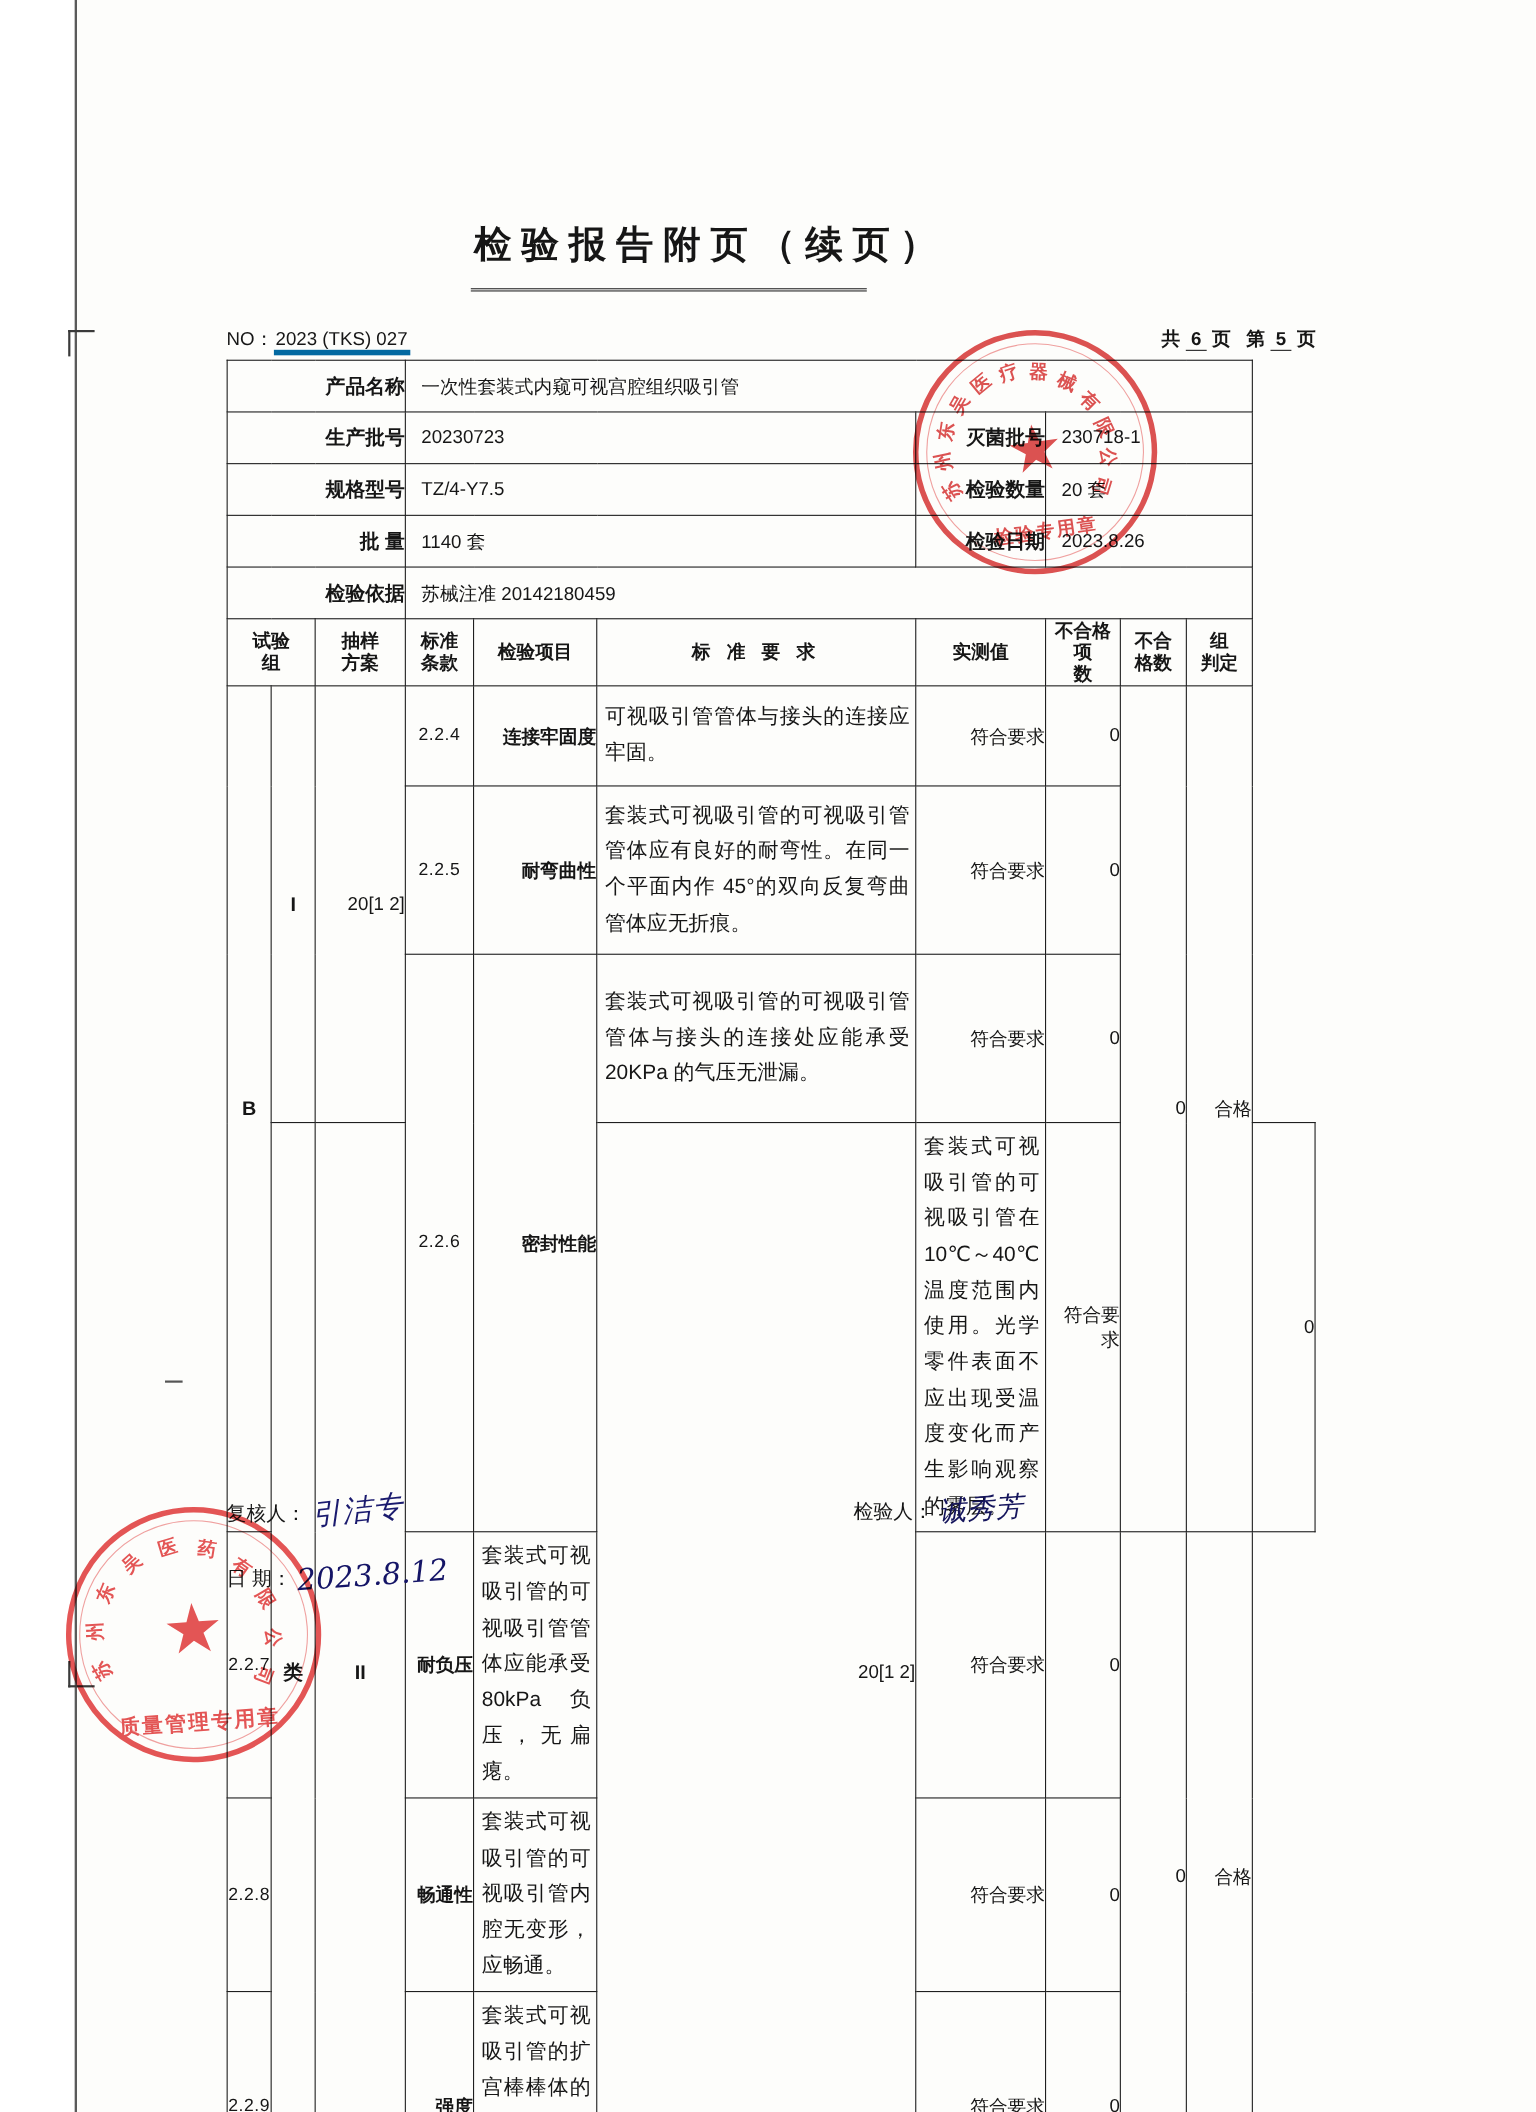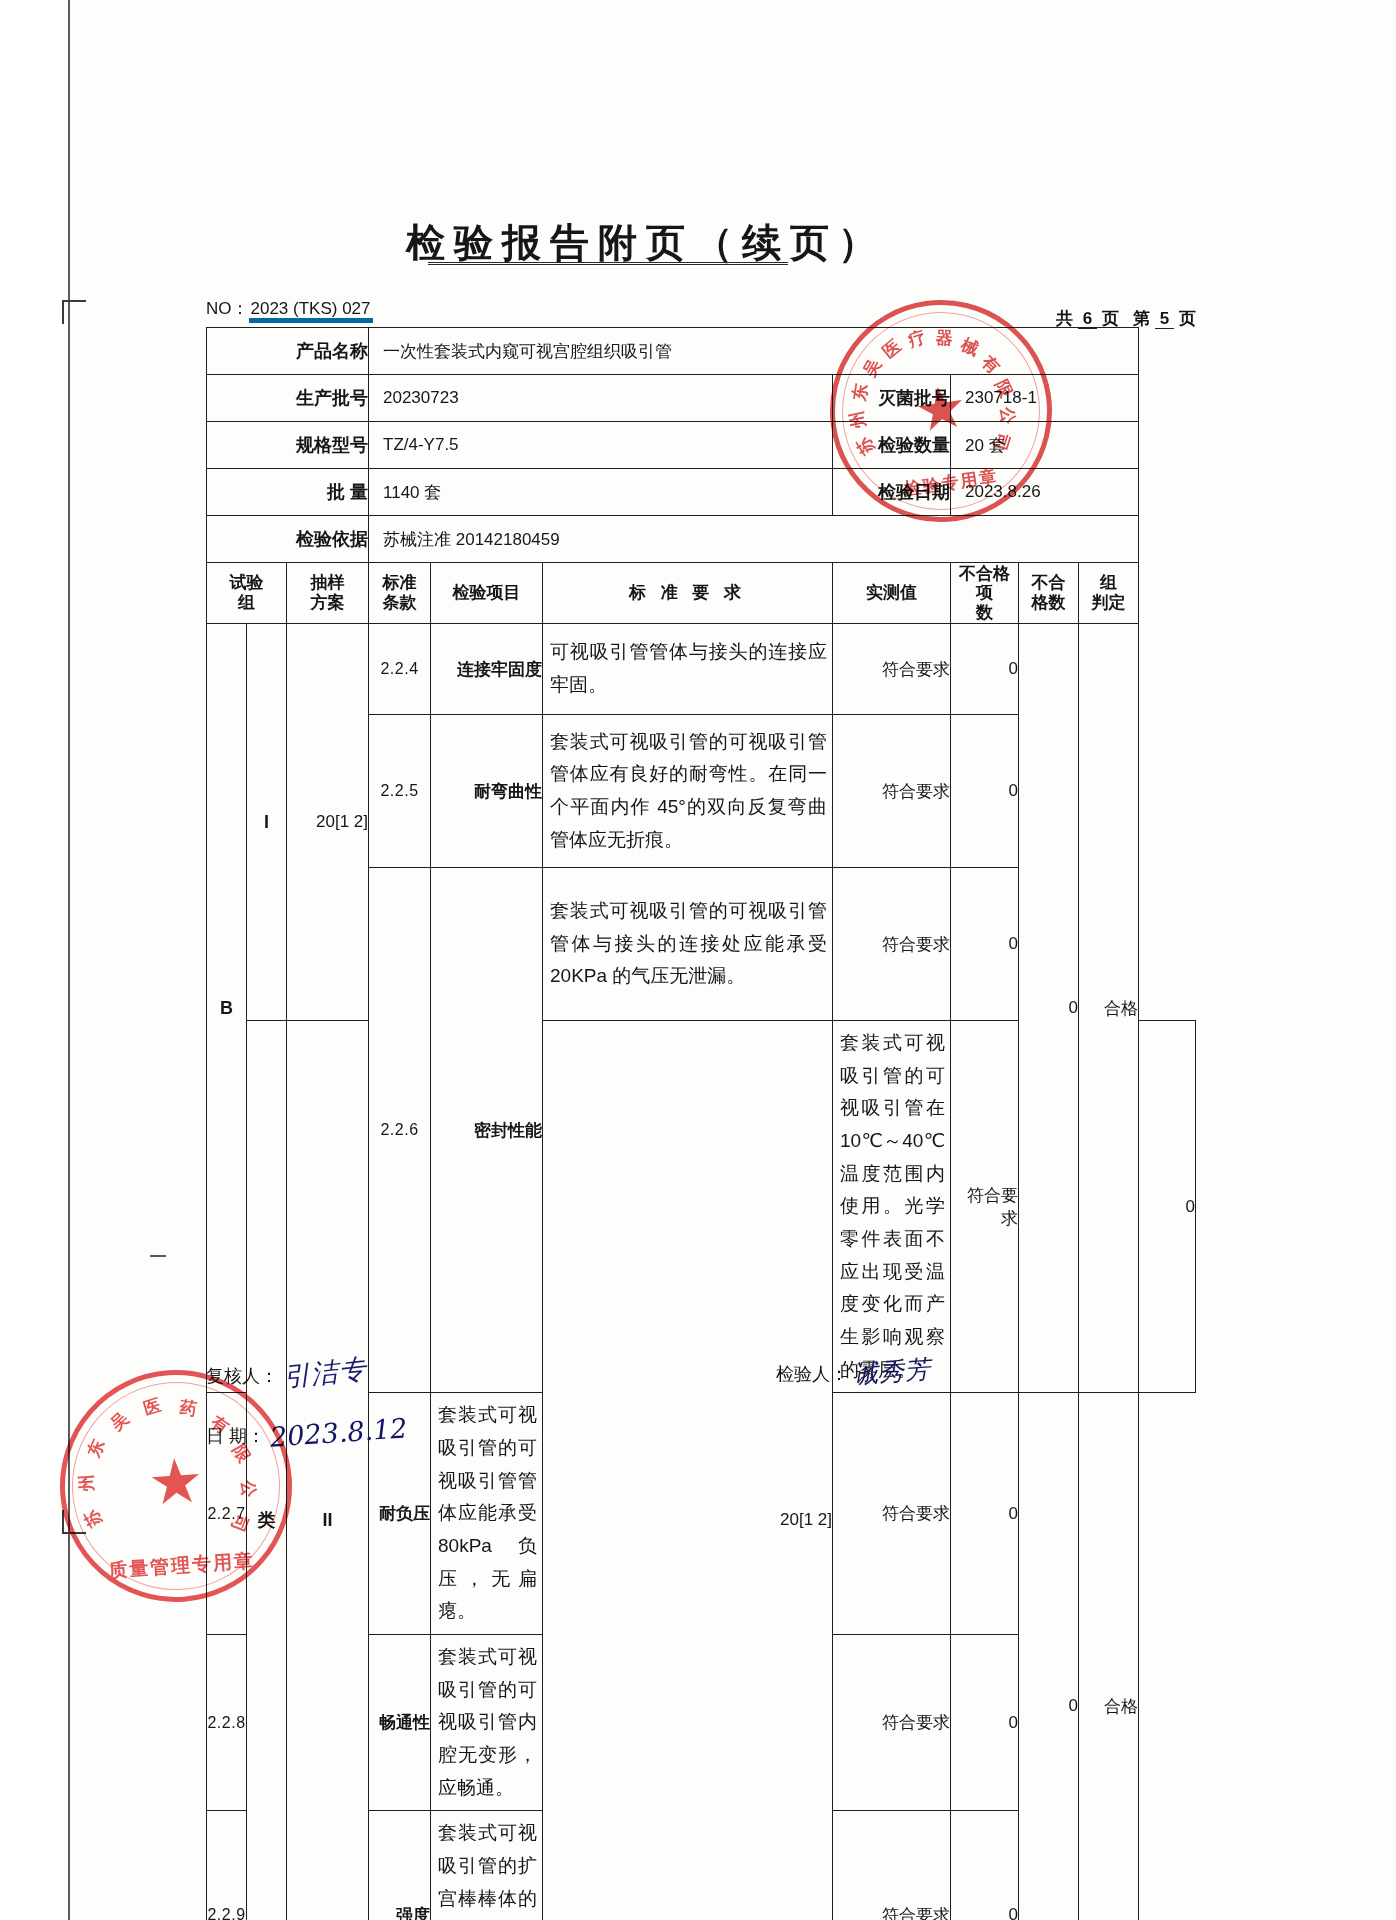--- a/index.html
+++ b/index.html
@@ -15,30 +15,30 @@
   .scan-edge-left{position:absolute;left:0;top:0;width:68px;height:1920px;background:#ffffff;border-right:2px solid #6e6e6e;}
   .scan-edge-left:after{content:"";position:absolute;right:-2px;top:0;width:2px;height:1920px;background:#5a5a5a;}
   .corner-mark{position:absolute;width:22px;height:22px;border-left:2px solid #3a3a3a;border-top:2px solid #3a3a3a;}
   .corner-mark.tl{left:62px;top:300px;}
   .corner-mark.bl{left:62px;top:1510px;border-top:none;border-bottom:2px solid #3a3a3a;}
   .tick{position:absolute;left:150px;width:16px;height:2px;background:#555;}
 
   .page{position:absolute;left:0;top:0;width:1396px;height:1920px;}
 
   .title{
-    position:absolute;left:0;top:216px;width:1292px;text-align:center;
-    font-size:39px;font-weight:bold;letter-spacing:9px;
+    position:absolute;left:0;top:200px;width:1292px;text-align:center;
+    font-size:34px;font-weight:bold;letter-spacing:9px;
     font-family:"DejaVu Sans","Liberation Sans",sans-serif;
   }
   .title-underline{position:absolute;left:428px;top:262px;width:360px;height:0;border-bottom:3px double #2a2a2a;}
 
   .meta-row{position:absolute;top:297px;left:206px;width:990px;height:26px;font-size:17px;}
   .meta-no{position:absolute;left:0;top:0;}
   .meta-no .u{border-bottom:5px solid #0369a1;padding:0 2px;}
-  .meta-pages{position:absolute;right:0;top:10px;font-weight:bold;margin-left:32px;}
+  .meta-pages{position:absolute;right:0;top:0;font-weight:bold;margin-left:32px;}
   .meta-pages .u{border-bottom:1px solid #222;padding:0 5px;}
 
   
   table{border-collapse:collapse;position:absolute;left:206px;top:327px;width:990px;}
   td,th{border:1px solid #1f1f1f;font-weight:normal;font-size:17px;padding:0;}
   .lbl{text-align:right;font-weight:bold;font-size:18px;white-space:nowrap;}
   .val{padding-left:14px;font-size:17px;}
   .h{height:47px;}
 
   .thead td{text-align:center;font-weight:bold;font-size:17px;line-height:1.15;height:60px;}

